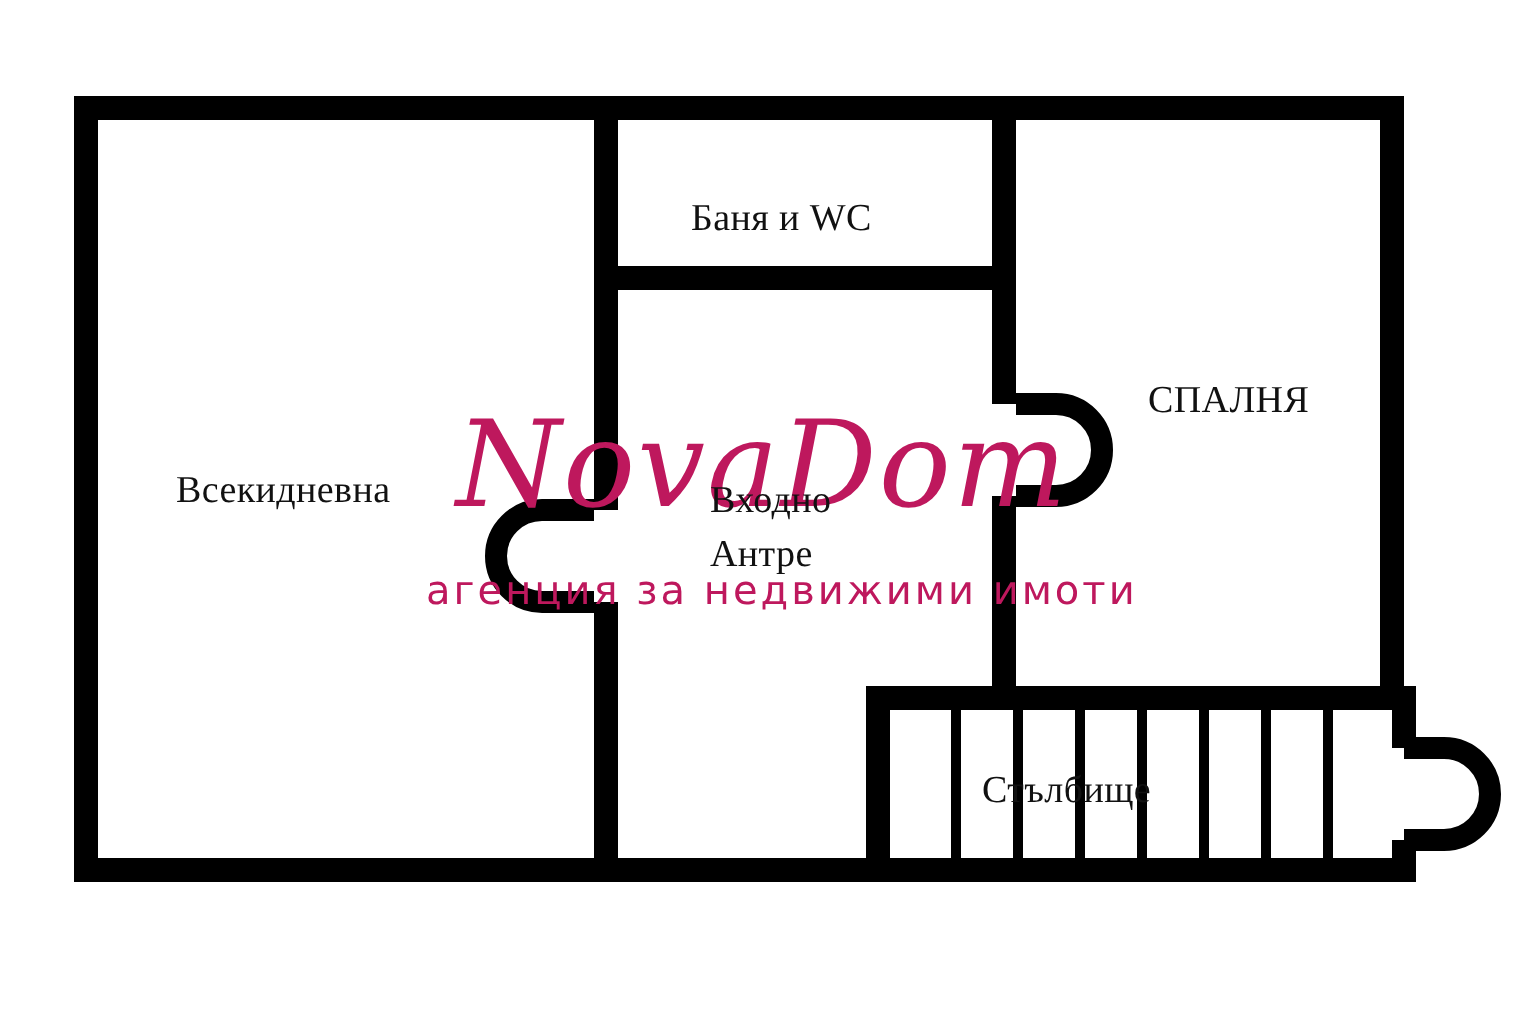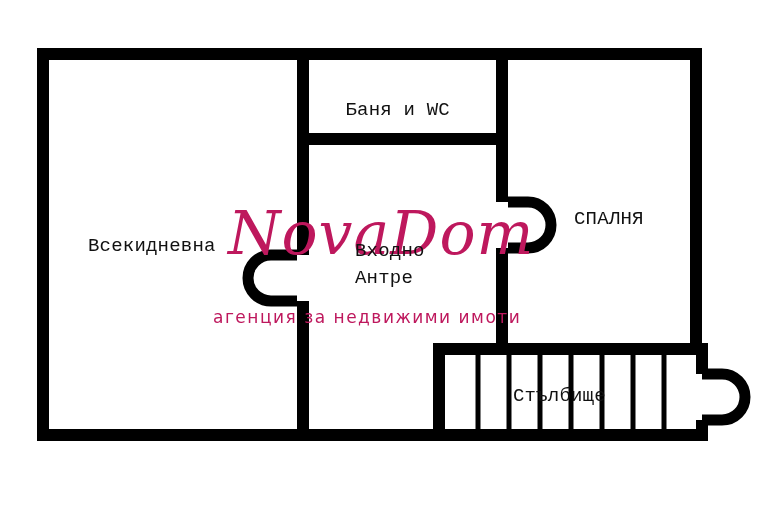--- a/index.html
+++ b/index.html
@@ -18,46 +18,45 @@
     position: absolute;
     left: 0;
     top: 0;
     width: 758px;
     height: 508px;
   }
   .room-label {
     position: absolute;
     color: #111111;
     font-size: 19px;
-    font-family: Liberation Mono, monospace;
+    font-family: Liberation Serif, serif;
     white-space: nowrap;
     text-align: center;
     letter-spacing: 0.2px;
   }
   .wm {
     position: absolute;
     color: #be185d;
     pointer-events: none;
     white-space: nowrap;
   }
   .wm-main {
     font-family: "DejaVu Serif", "Liberation Serif", serif;
     font-style: italic;
     font-size: 60px;
     left: 228px;
     top: 198px;
     letter-spacing: 1px;
   }
   .wm-sub {
     font-family: "DejaVu Sans", "Liberation Sans", sans-serif;
-    font-size: 17px;
+    font-size: 20px;
     left: 213px;
     top: 283px;
     letter-spacing: 1.5px;
-    margin-top: 24px;
   }
 </style>
 </head>
 <body>
 
 <svg id="floorplan" viewBox="0 0 758 508">
 
   <g>
 
     <rect x="37" y="48" width="665" height="12" fill="#000000"></rect>
@@ -100,14 +99,14 @@
   </g>
 </svg>
 
 <div class="wm wm-main">NovaDom</div>
 <div class="wm wm-sub">агенция за недвижими имоти</div>
 
 <div class="room-label" id="lbl-0" style="left: 88px; top: 235px;">Всекидневна</div>
 <div class="room-label" id="lbl-1" style="left: 345.5px; top: 99px;">Баня и WC</div>
 <div class="room-label" id="lbl-2" style="left: 355px; top: 240px;">Входно</div>
 <div class="room-label" id="lbl-3" style="left: 355px; top: 267px;">Антре</div>
-<div class="room-label" id="lbl-4" style="left: 574px; top: 190px; margin-top: 18px;">СПАЛНЯ</div>
-<div class="room-label" id="lbl-5" style="left: 513px; top: 385px;">Стълбище</div>
+<div class="room-label" id="lbl-4" style="left: 574px; top: 190px;">СПАЛНЯ</div>
+<div class="room-label" id="lbl-5" style="left: 491px; top: 385px;">Стълбище</div>
 
 </body></html>

